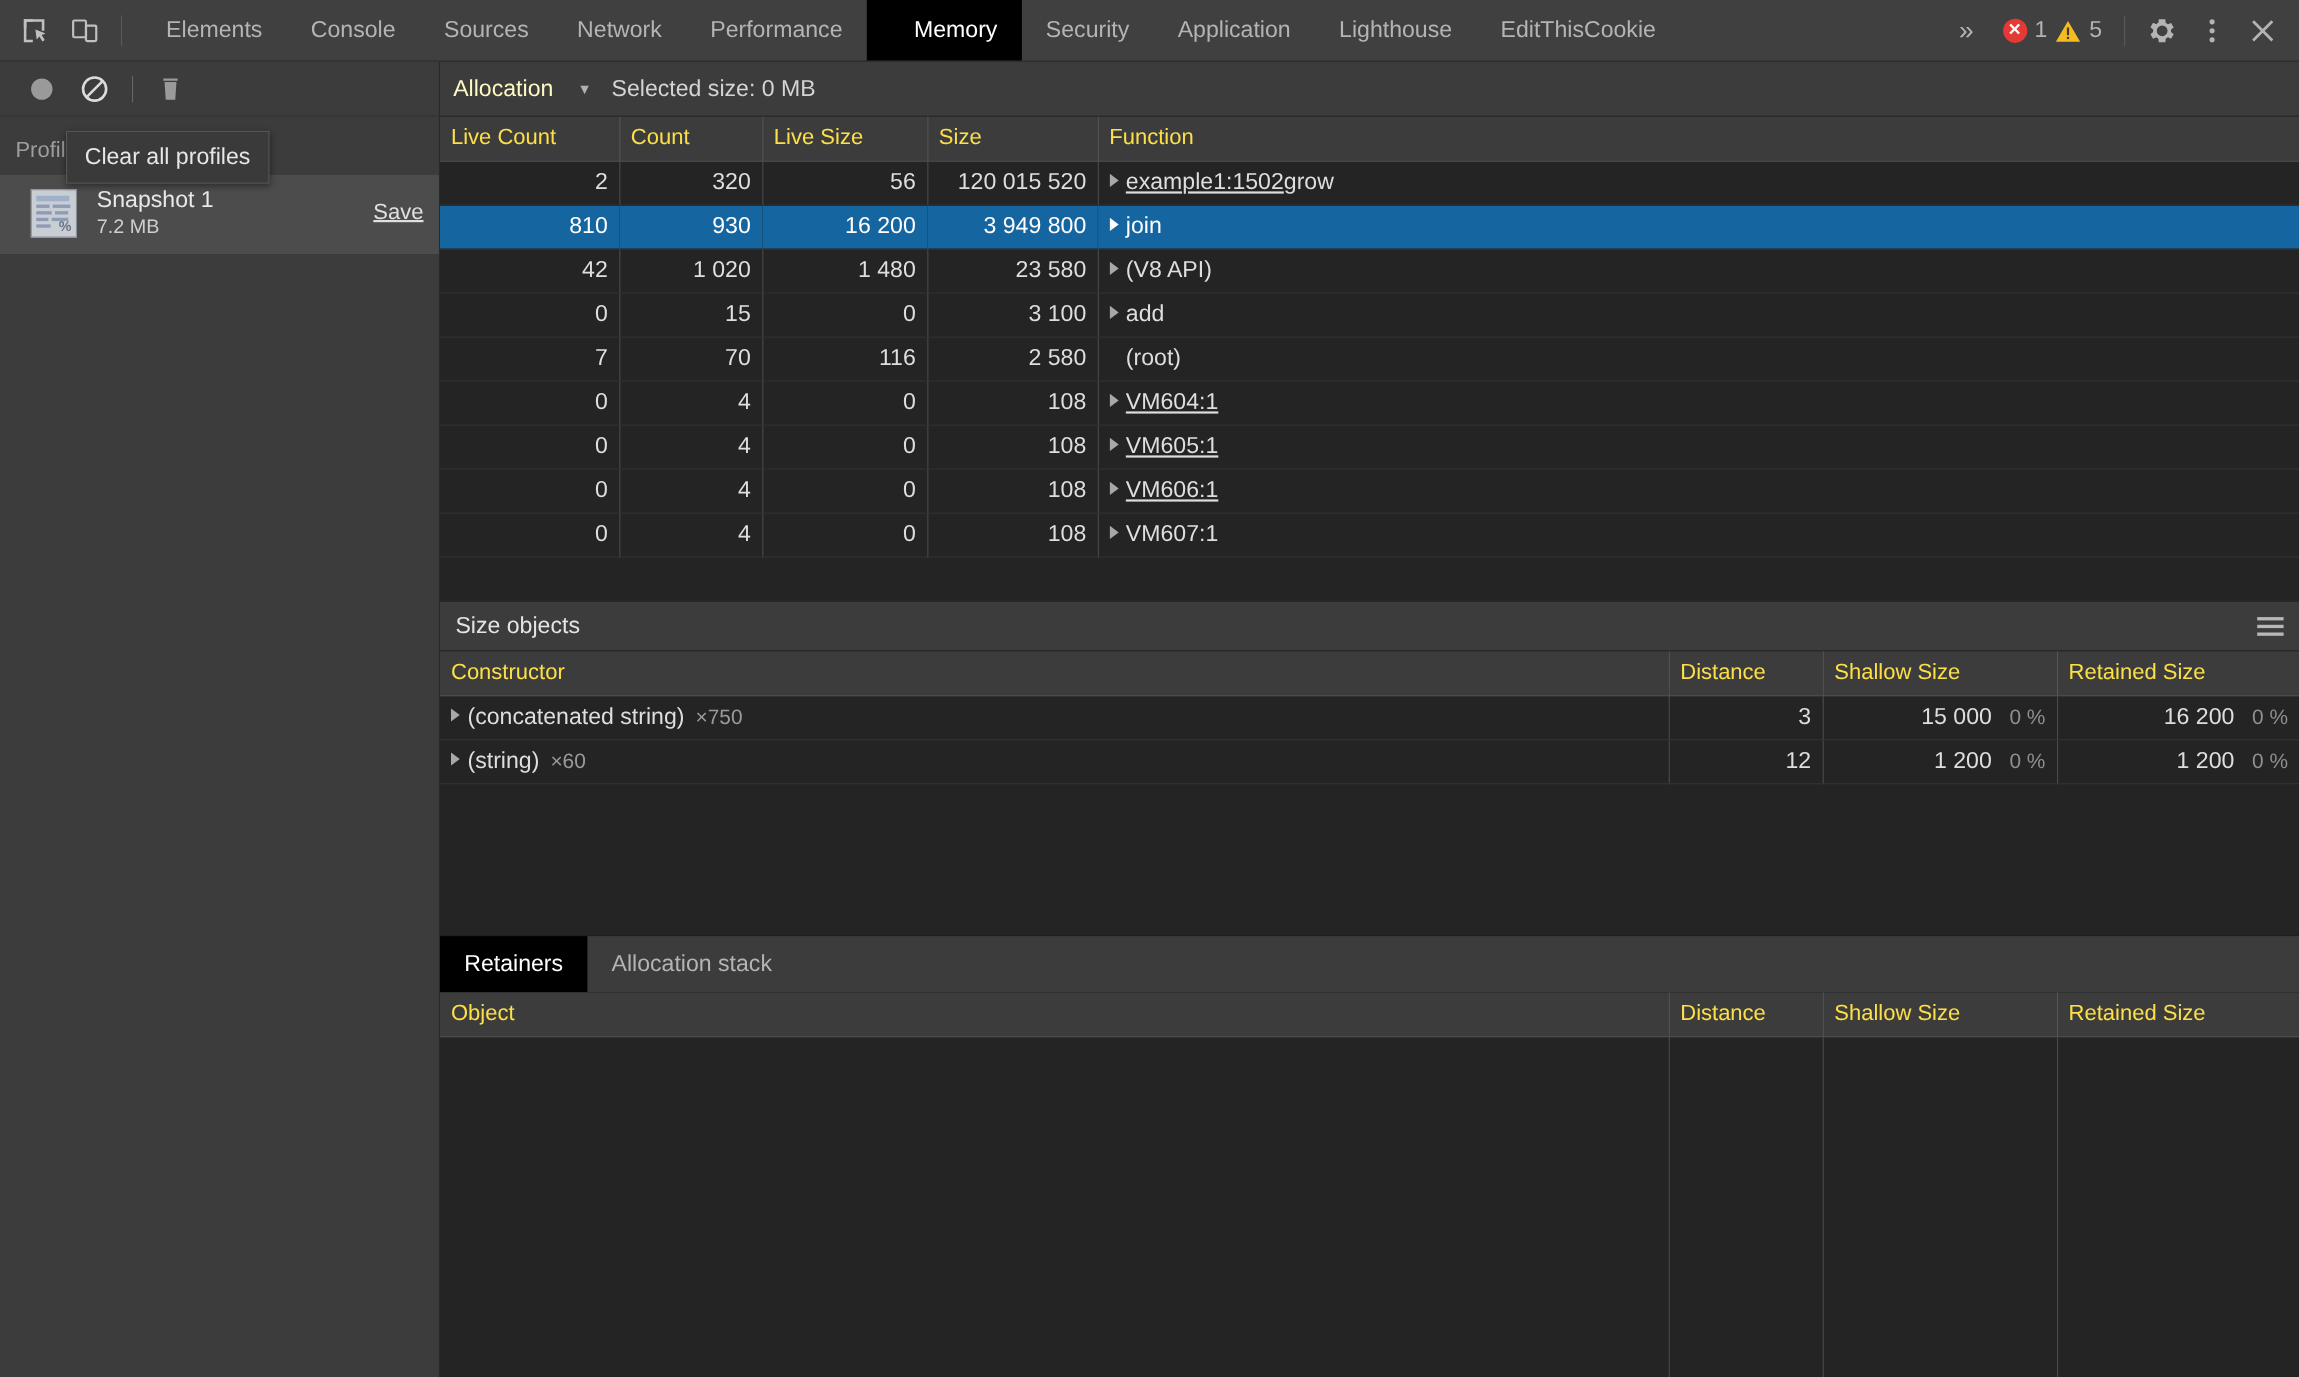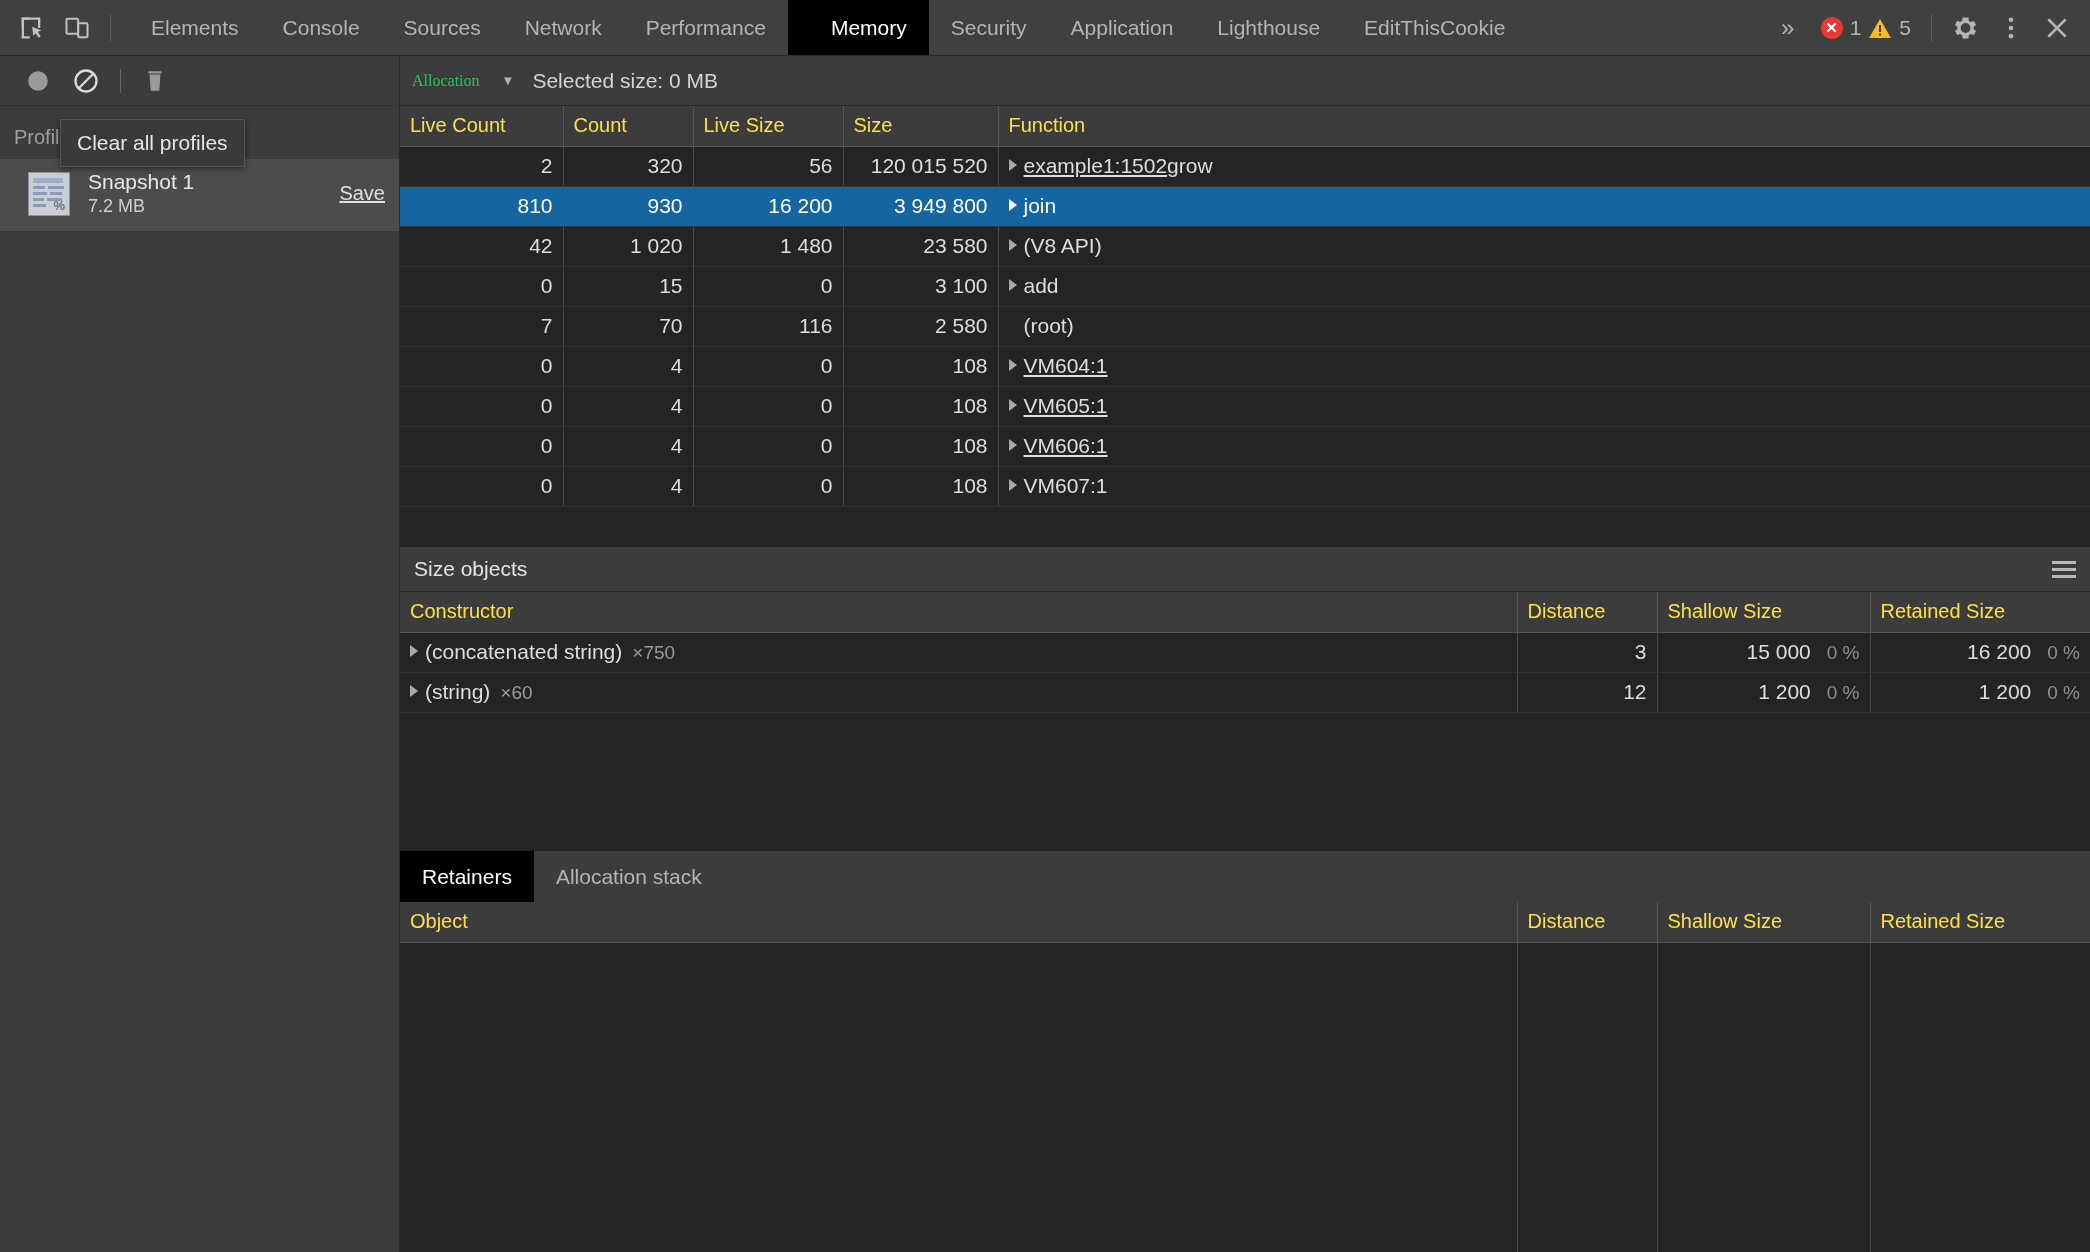--- a/index.html
+++ b/index.html
@@ -127,21 +127,21 @@
   #content { flex: 1; display: flex; flex-direction: column; background: #242424; min-width: 0;}
 
   #alloc-toolbar {
     height: 50px;
     background: #3c3c3c;
     display: flex; align-items: center;
     padding-left: 12px;
     border-bottom: 1px solid #2a2a2a;
     flex: none;
   }
-  .at-label { font-size: 16px; color: #22c55e; font-family: Liberation Serif, serif; }
+  .at-label { font-size: 21px; color: #fef9c3; }
   .at-caret { margin: 0 18px 0 22px; color: #b0b0b0; font-size: 13px; }
   .at-selsize { font-size: 21px; color: #d4d4d4; }
 
   
   .grid { width: 100%; border-collapse: collapse; table-layout: fixed; }
   .grid th {
     background: #3c3c3c;
     color: #fde047;
     font-size: 20px;
     font-weight: normal;

